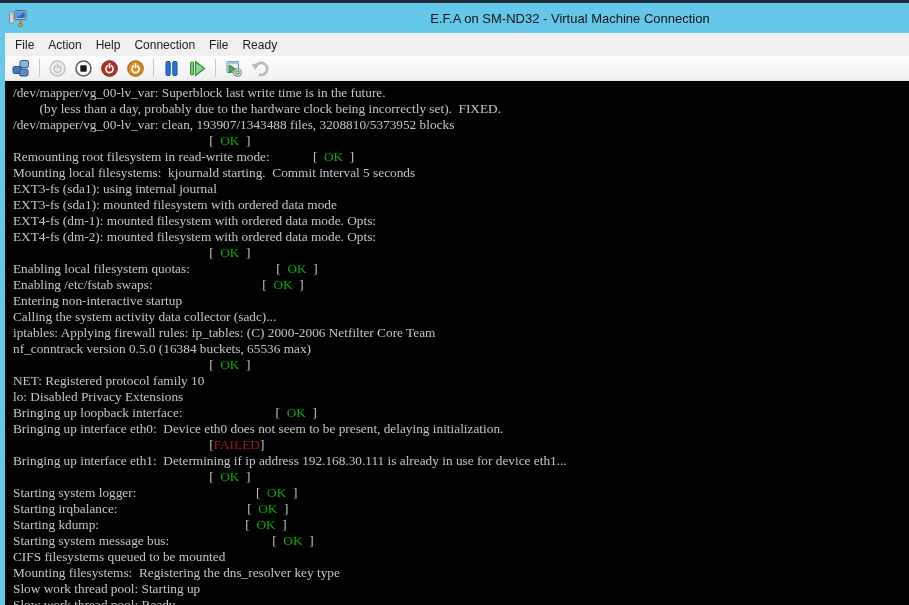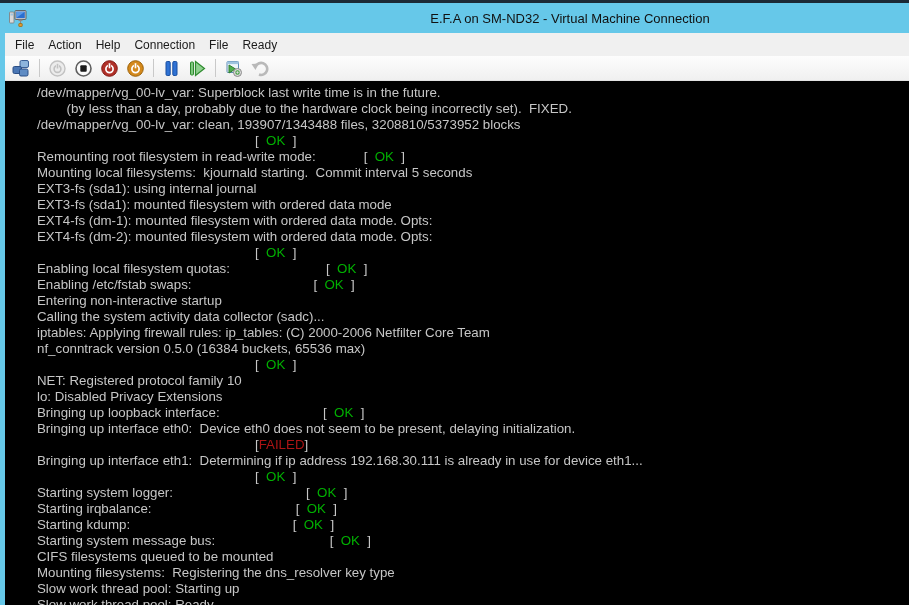--- a/index.html
+++ b/index.html
@@ -35,24 +35,23 @@
   }
   .tb-btn {
     width: 25px; height: 22px; display: flex; align-items: center; justify-content: center;
     border: 1px solid transparent; border-radius: 2px; background: transparent;
   }
   .tb-sep { width: 1px; height: 18px; background: #c9c9c9; margin: 0 4px; }
 
   .console {
     flex: 1 1 auto; background: #000; overflow: hidden;
     padding: 4px 0 0 8px;
-    font-family: Liberation Sans, sans-serif;
+    font-family: Liberation Serif, serif;
     font-size: 13.3px; line-height: 16px;
     white-space: pre;
-    margin-left: 24px;
   }
   .cline { height: 16px; }
 </style>
 </head>
 <body>
 
 <div class="window">
 
   <div class="top-edge"></div>
 

